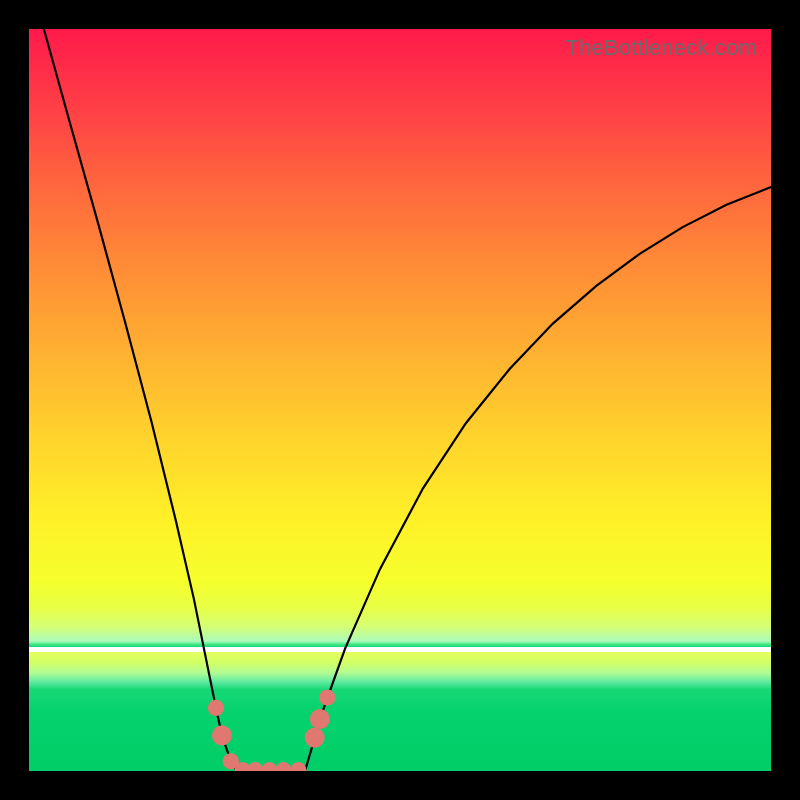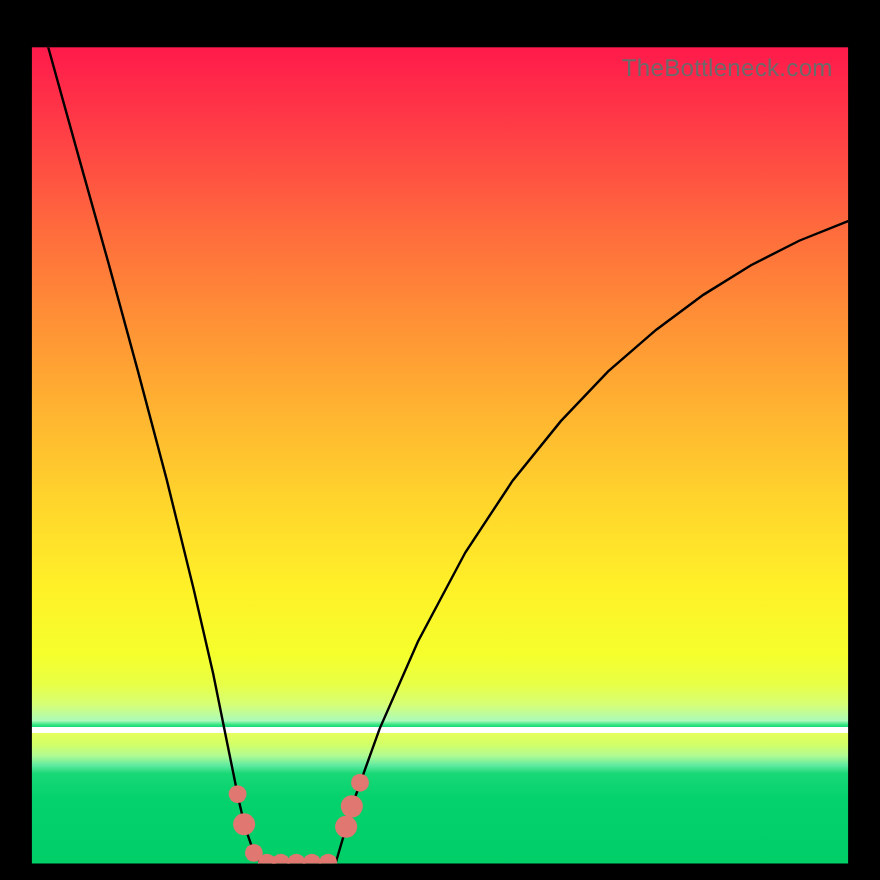--- a/index.html
+++ b/index.html
@@ -42,21 +42,20 @@
       #ffffff 83.3%,
       #ffffff 84%,
       #e6ff5c 84%,
       #d2ff67 85.4%,
       #b0fb94 86.8%,
       #5eeaa0 88%,
       #18d876 89%,
       #04d26d 92%,
       #00cf68 100%
     );
-    margin-top: 14px;
   }
   .attribution {
     position: absolute;
     top: 6px;
     right: 14px;
     color: #6b6b6b;
     font-size: 22px;
     font-weight: 400;
     letter-spacing: 0.2px;
   }

